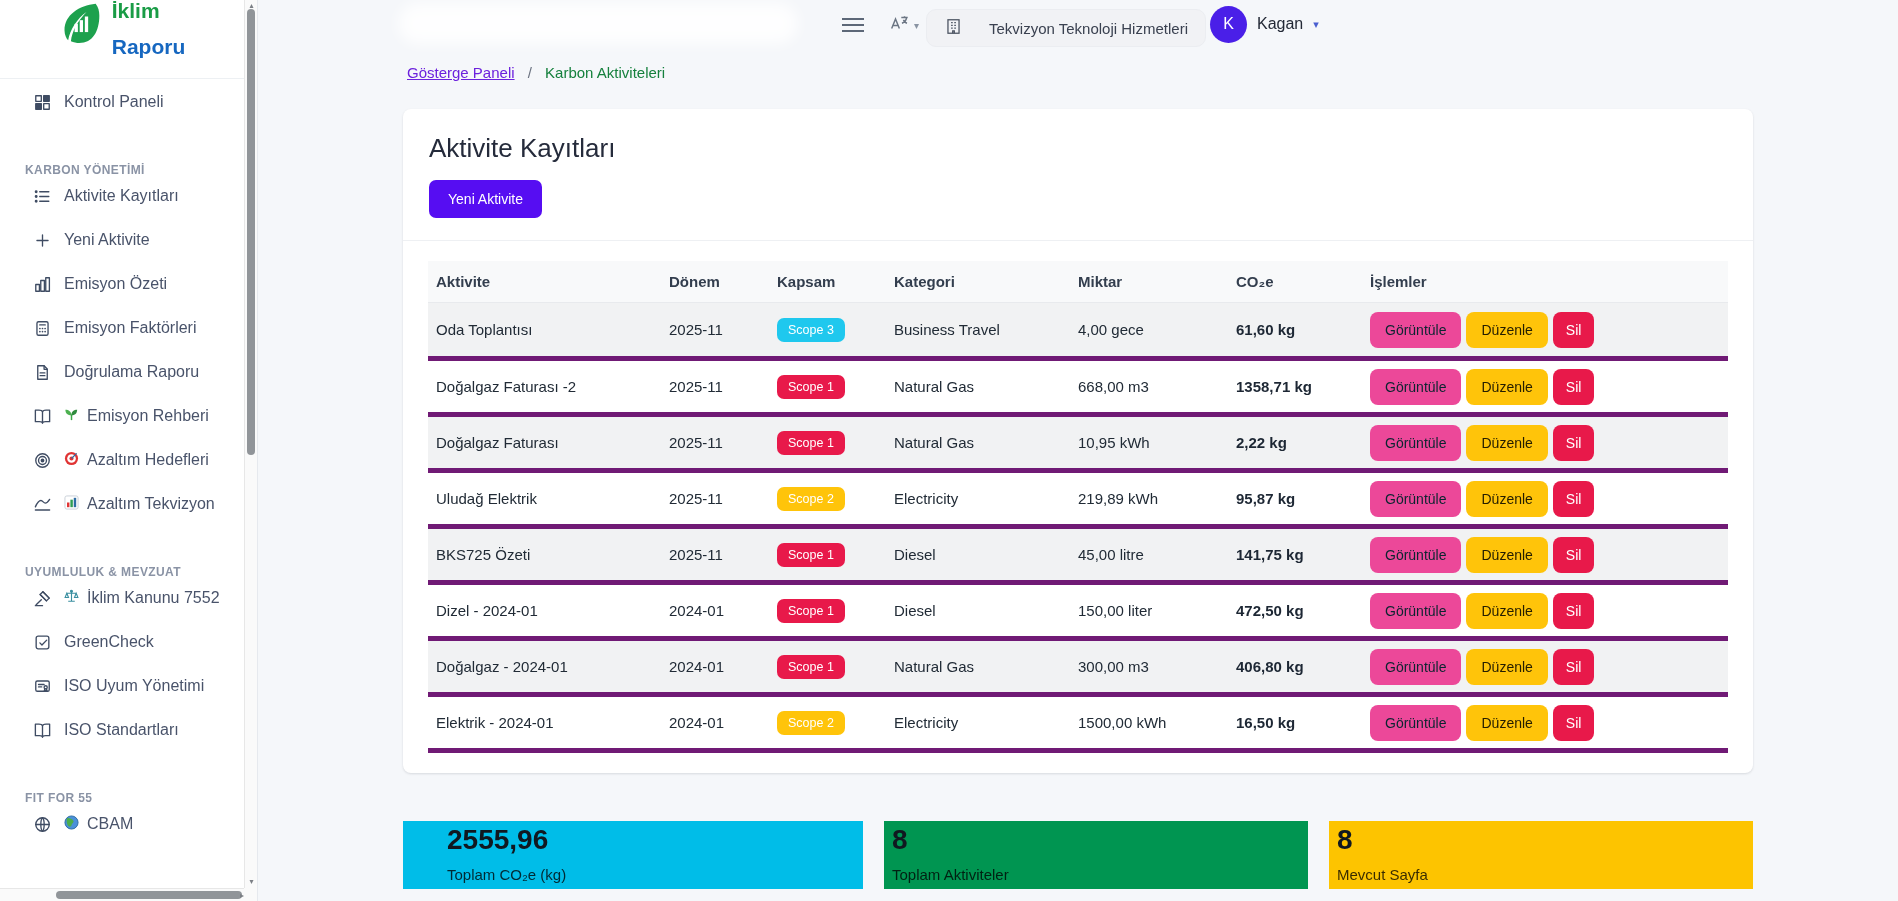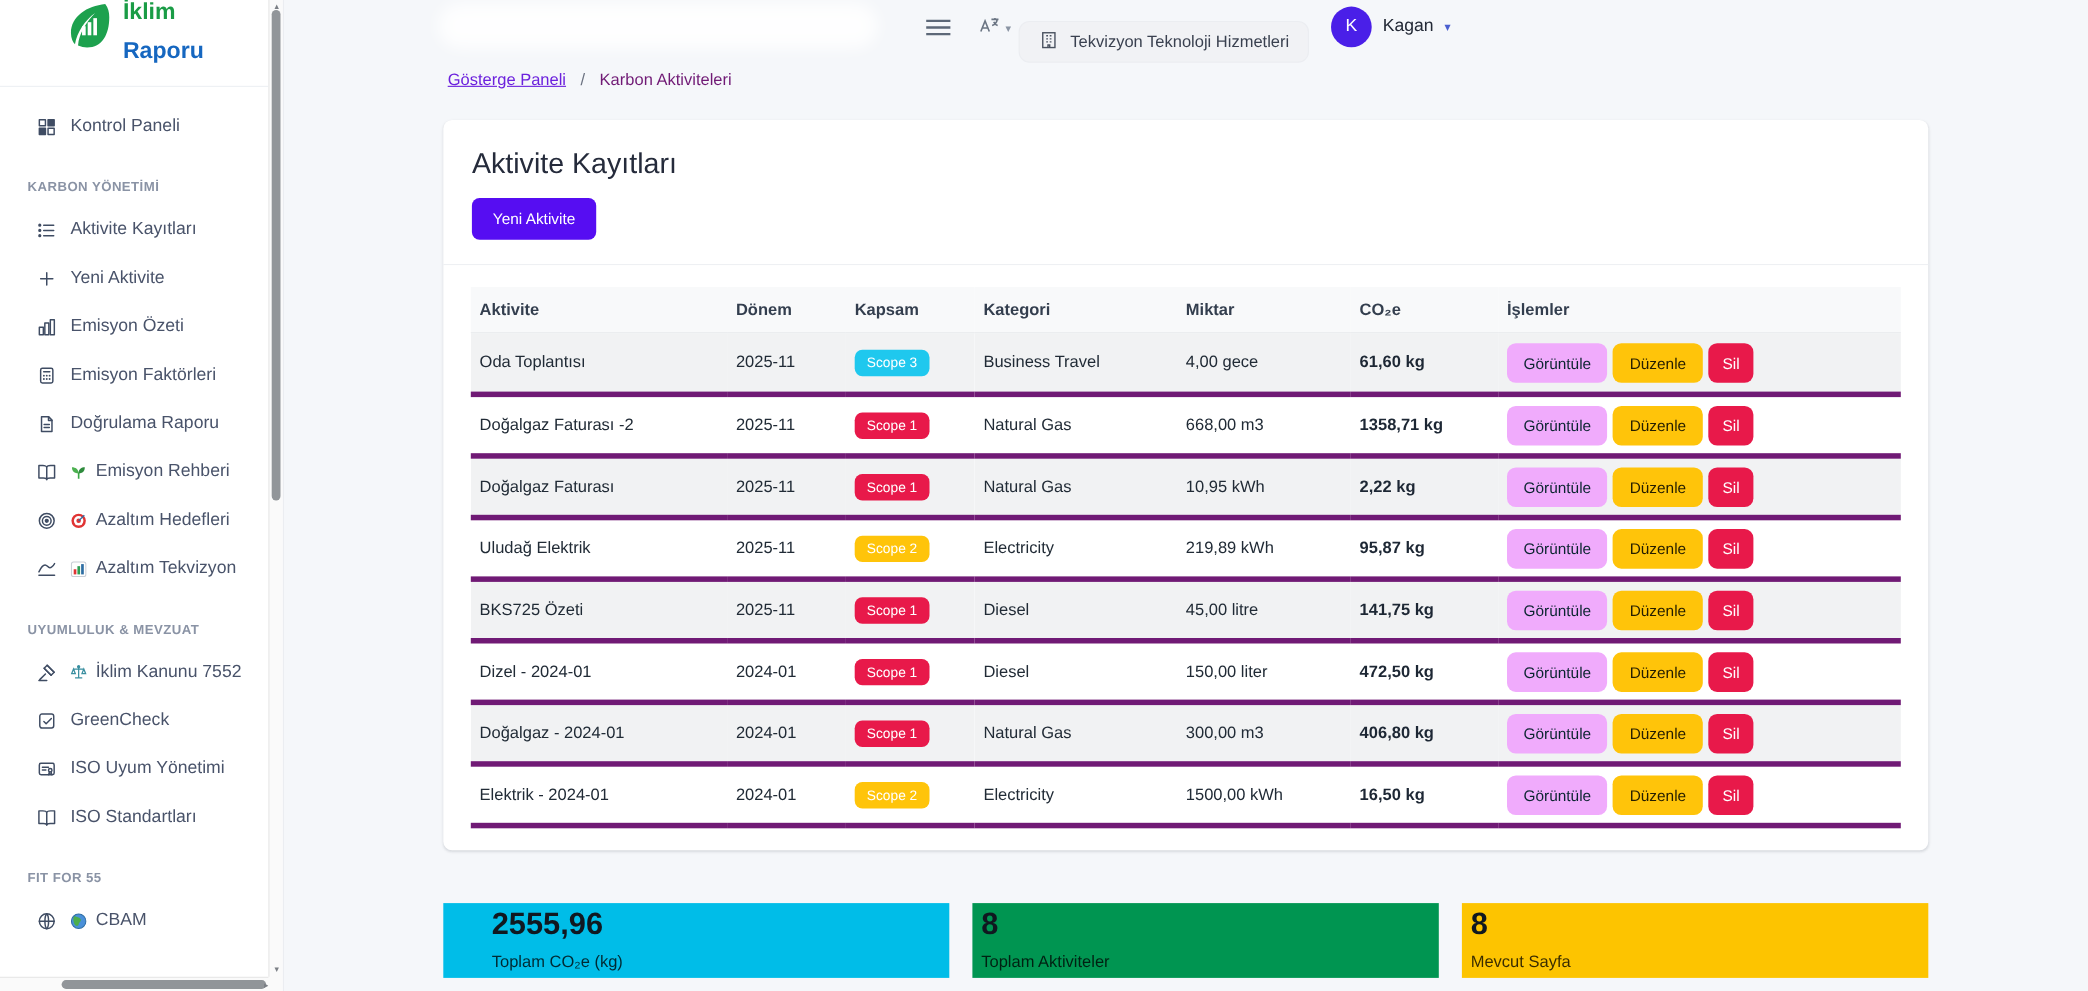--- a/index.html
+++ b/index.html
@@ -16,70 +16,70 @@
   .sidebar {
     position:relative; width:258px; flex:0 0 258px;
     background:#ffffff; border-right:1px solid #e6e9ee;
     padding-right:13px; height:901px; overflow:hidden;
   }
   .logo { height:79px; display:flex; align-items:flex-start; justify-content:center; gap:9px; border-bottom:1px solid #edf0f3; }
   .logo-text { display:flex; flex-direction:column; line-height:1.02; font-weight:bold; font-size:21px; }
   .logo-l1 { color:#1a9c46; }
   .logo-l2 { color:#1667c0;margin-top:15px; }
   .side-nav { padding-top:14px; }
-  .nav-item { display:flex; align-items:center; height:44px; padding-left:33px; gap:12px; font-size:16px; color:#49536a; cursor:pointer; white-space:nowrap; }
+  .nav-item { display:flex; align-items:flex-start; height:44px; padding-left:33px; gap:12px; font-size:16px; color:#49536a; cursor:pointer; white-space:nowrap; }
   .nav-icon { width:19px; height:19px; display:inline-flex; align-items:center; justify-content:center; flex:0 0 19px; }
   .nav-emoji { display:inline-flex; align-items:center; margin-right:-4px; }
   .nav-section { padding:26px 0 10px 25px; font-size:12px; font-weight:bold; letter-spacing:.4px; color:#8a93a5; }
 
   .vscroll { position:absolute; top:0; right:0; width:13px; height:888px; background:#fafafa; border-left:1px solid #e7e7e7; }
   .vthumb { position:absolute; top:9px; left:2px; width:8px; height:446px; background:#919599; border-radius:4px; }
   .scroll-arrow { position:absolute; left:0; width:13px; text-align:center; font-size:8px; color:#7b7f85; line-height:10px; }
   .hscroll { position:absolute; bottom:0; left:0; width:245px; height:13px; background:#fafafa; border-top:1px solid #e7e7e7; }
   .hthumb { position:absolute; left:56px; top:2px; height:8px; width:186px; background:#919599; border-radius:4px; }
   .hscroll .arrow-r { position:absolute; right:1px; top:2px; font-size:8px; color:#7b7f85; }
   .scroll-corner { position:absolute; right:0; bottom:0; width:13px; height:13px; background:#fafafa; }
 
   
   .main { flex:1; position:relative; }
   .topbar { position:relative; height:48px; }
   .ghost { position:absolute; left:140px; top:3px; width:400px; height:41px; background:rgba(255,255,255,.85); border-radius:21px; filter:blur(7px); }
   .hamburger { position:absolute; left:580px; top:11px; background:none; border:none; padding:2px; cursor:pointer; }
   .lang-btn { position:absolute; left:624px; top:12px; background:none; border:none; display:flex; align-items:center; gap:4px; cursor:pointer; color:#8a94a3; }
   .caret { font-size:10px; color:#8a94a3; }
-  .company-btn { position:absolute; left:668px; top:19px; height:38px; padding:0 17px; display:flex; align-items:center; gap:10px; background:#f1f2f5; border:1px solid #ebedf1; border-radius:10px; font-size:15px; color:#3a4150; font-family:inherit; cursor:pointer; white-space:nowrap; }
+  .company-btn { position:absolute; left:668px; top:9px; height:38px; padding:0 17px; display:flex; align-items:center; gap:26px; background:#f1f2f5; border:1px solid #ebedf1; border-radius:10px; font-size:15px; color:#3a4150; font-family:inherit; cursor:pointer; white-space:nowrap; }
   .user-menu { position:absolute; left:952px; top:5px; height:38px; display:flex; align-items:center; gap:10px; cursor:pointer; }
   .avatar { width:37px; height:37px; border-radius:50%; background:#4a1fe8; color:#fff; font-size:16px; display:flex; align-items:center; justify-content:center; }
   .uname { font-size:16px; color:#232936; }
   .caret-blue { font-size:11px; color:#4a5fd0; }
 
   .breadcrumb { margin:16px 0 0 149px; font-size:15px; }
   .breadcrumb a { color:#6c21dd; text-decoration:underline; cursor:pointer; }
   .bc-sep { color:#6b7280; margin:0 9px; }
-  .bc-cur { color:#701a75;text-align:center; }
+  .bc-cur { color:#15803d;text-align:center; }
 
   .card { width:1350px; margin:28px auto 0; background:#fff; border-radius:8px;
           box-shadow:0 1px 2px rgba(16,24,40,.05), 0 1px 3px rgba(16,24,40,.08); }
   .card-head { padding:24px 26px 22px; border-bottom:1px solid #eef0f3; }
   .page-title { margin:0 0 16px; font-size:26px; font-weight:500; color:#252b3b; }
   .btn-new { background:#560df2; color:#fff; border:none; border-radius:7px; padding:11px 19px; font-size:14px; font-family:inherit; cursor:pointer; }
   .card-body { padding:20px 25px 20px; }
 
   table { width:100%; border-collapse:collapse; table-layout:fixed; font-size:15px; }
   thead th { background:#f8f9fa; text-align:left; font-weight:bold; color:#333e4e; padding:12px 12px 12px 8px; border-bottom:1px solid #e8eaed; }
   tbody td { padding:0 12px 0 8px; height:56px; border-bottom:5px solid #701a75; color:#212b36; overflow:hidden; white-space:nowrap; }
   tbody tr:nth-child(odd) { background:#f1f2f3; }
   .co2e { font-weight:bold; color:#1d2734; }
   .badge { display:inline-block; padding:5px 11px; border-radius:7px; font-size:12.5px; color:#fff; }
   .badge.danger { background:#e8194a; }
   .badge.warning { background:#ffc40a; }
   .badge.info { background:#1fc8ee; }
   .actions { display:flex; gap:5px; }
   .btn { border:none; border-radius:8px; font-size:14px; padding:10px 15px; font-family:inherit; cursor:pointer; }
-  .btn.view { background:#f0abfc; color:#0b2530; }
+  .btn.view { background:#ec4899; color:#0b2530; }
   .btn.edit { background:#ffc40a; color:#241d00; }
   .btn.del  { background:#e8194a; color:#fff; padding:10px 13px; }
 
   .stats { width:1350px; margin:48px auto 0; display:flex; gap:21px; }
   .stat { flex:1; height:68px; padding:3px 8px 6px; display:flex; flex-direction:column; justify-content:space-between; }
   .stat .v { font-size:28px; font-weight:bold; color:#101820; }
   .stat .l { font-size:15px; color:rgba(0,0,0,.78); }
 </style>
 </head>
 <body>

